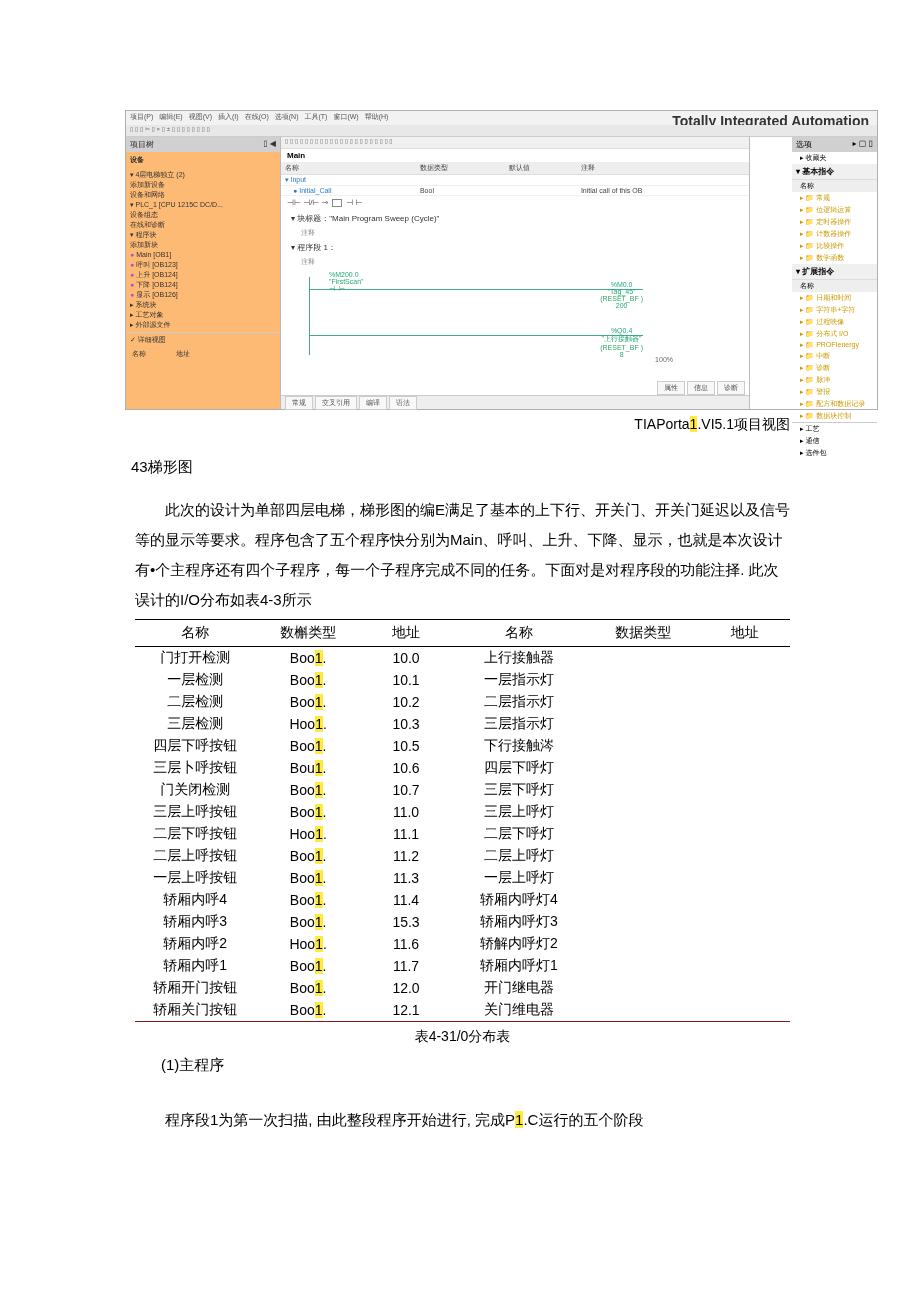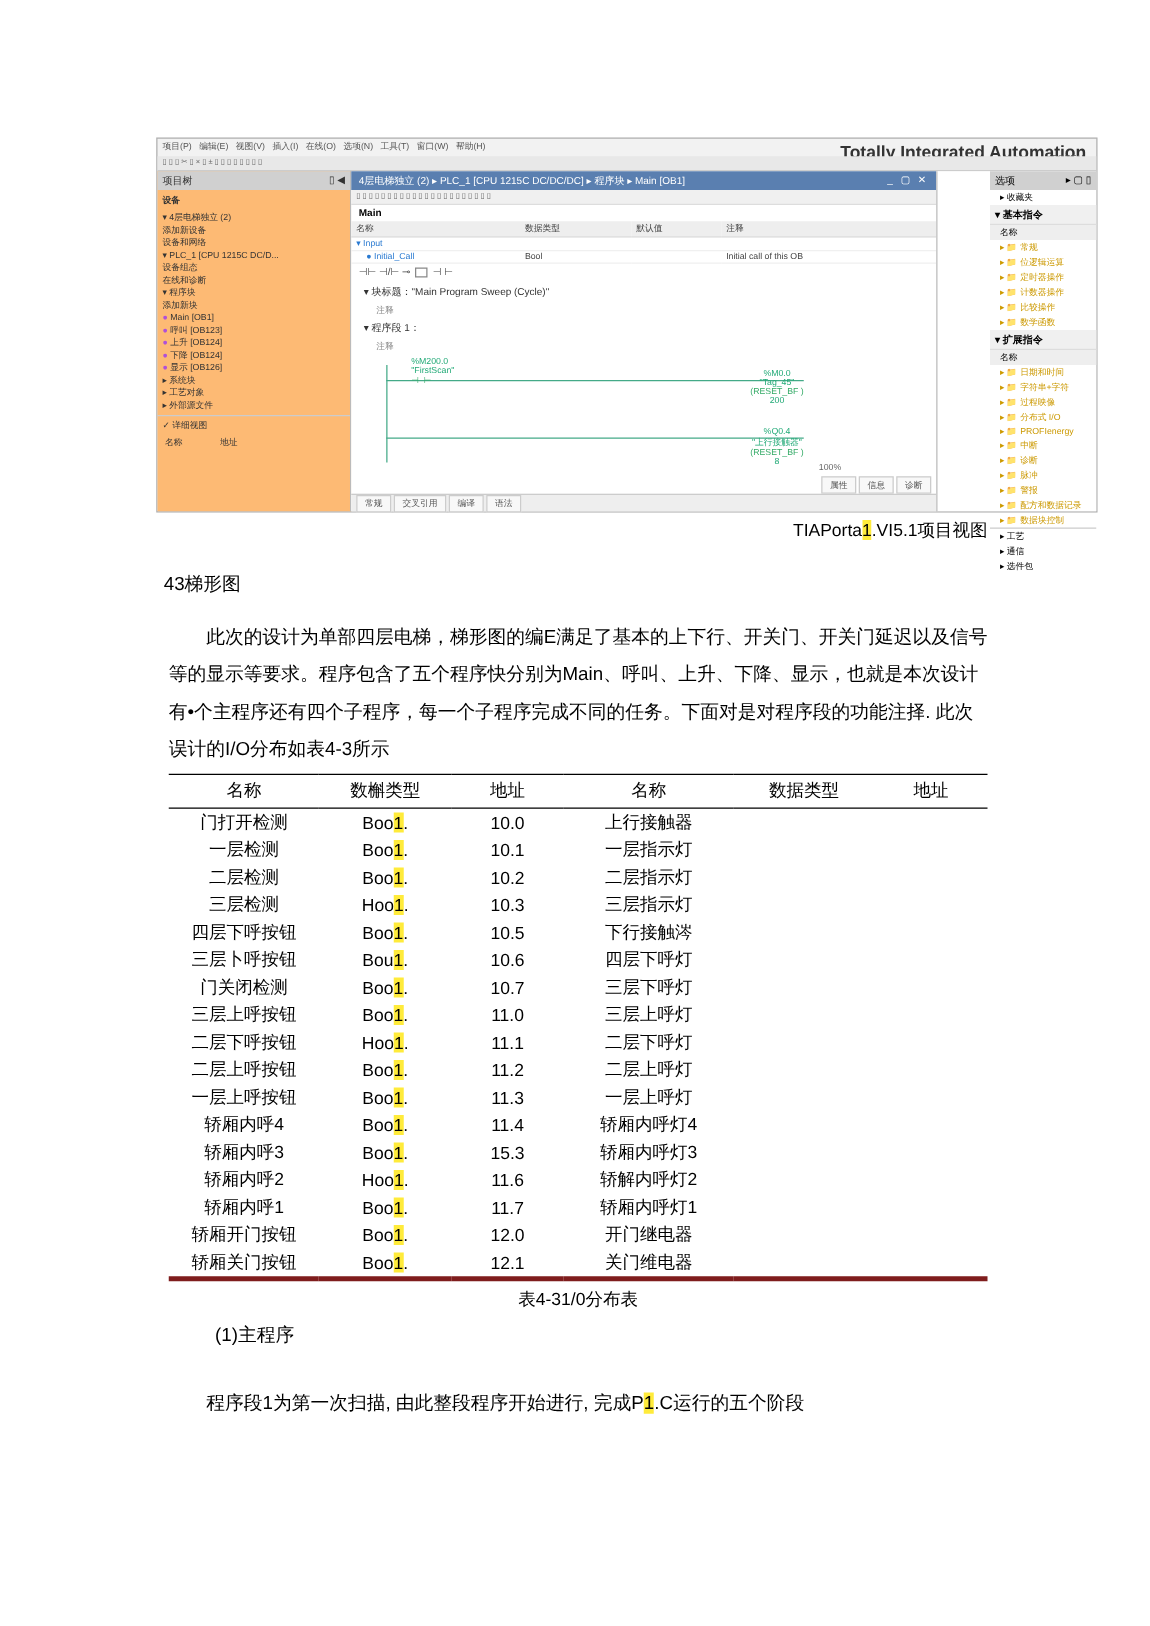--- a/index.html
+++ b/index.html
@@ -104,29 +104,29 @@
   .right-panel .item { padding: 1px 8px; }
   .caption { text-align: right; font-size: 14px; margin-top: 6px; }
   .hl { background: #ffeb3b; }
   .section { font-size: 15px; margin: 24px 0 18px -4px; }
   .para { font-size: 15px; line-height: 30px; text-indent: 2em; }
   .io-table {
     width: 100%; border-collapse: collapse; font-size: 14px; margin-top: 4px;
   }
   .io-table th { border-top: 1px solid #000; border-bottom: 1px solid #000; padding: 4px 0; font-weight: normal; text-align: center; }
   .io-table td { padding: 2px 0; text-align: center; }
-  .io-table tbody tr:last-child td { border-bottom: 4px solid #7f1d1d; }
+  .io-table tbody tr:last-child td { border-bottom: 1px solid #7f1d1d; }
   .io-table .col-a { width: 16%; }
   .io-table .col-b { width: 14%; }
   .io-table .col-c { width: 12%; }
   .io-table .col-d { width: 18%; }
   .io-table .col-e { width: 15%; }
   .io-table .col-f { width: 12%; }
   .table-caption { text-align: center; font-size: 14px; margin: 6px 0 10px; }
-  .indent1 { font-size: 15px; margin-left: 37px; margin-bottom: 30px; }
+  .indent1 { font-size: 15px; margin-left: 26px; margin-bottom: 30px; }
 </style>
 </head>
 <body>
 
 <div class="screenshot">
   <div class="menubar">
     <span>项目(P)</span>
     <span>编辑(E)</span>
     <span>视图(V)</span>
     <span>插入(I)</span>
@@ -165,24 +165,20 @@
       <div class="line">▸ 外部源文件</div>
     </div>
     <div style="border-top:1px solid #ccc; padding:2px 4px;">✓ 详细视图</div>
     <div style="display:flex; gap:30px; padding:2px 6px;">
       <span>名称</span>
       <span>地址</span>
     </div>
   </div>
 
   <div class="center-panel">
-    <div class="title-bar">
-      <span>4层电梯独立 (2) ▸ PLC_1 [CPU 1215C DC/DC/DC] ▸ 程序块 ▸ Main [OB1]</span>
-      <span class="wincontrols">_ ▢ ✕</span>
-    </div>
     <div class="editor-tb">▯ ▯ ▯ ▯ ▯ ▯ ▯ ▯ ▯ ▯ ▯ ▯ ▯ ▯ ▯ ▯ ▯ ▯ ▯ ▯ ▯ ▯</div>
     <div class="main-label">Main</div>
     <table class="var-table">
       <tbody>
           <tr>
         <th>名称</th>
         <th>数据类型</th>
         <th>默认值</th>
         <th>注释</th>
       </tr>

